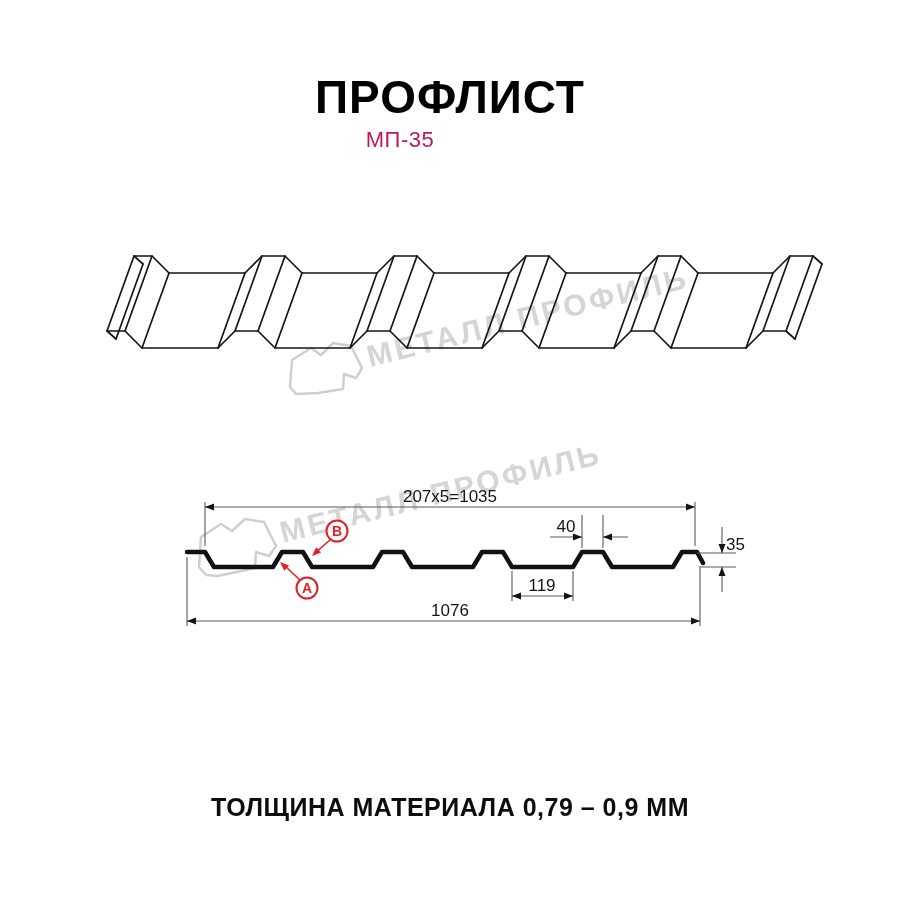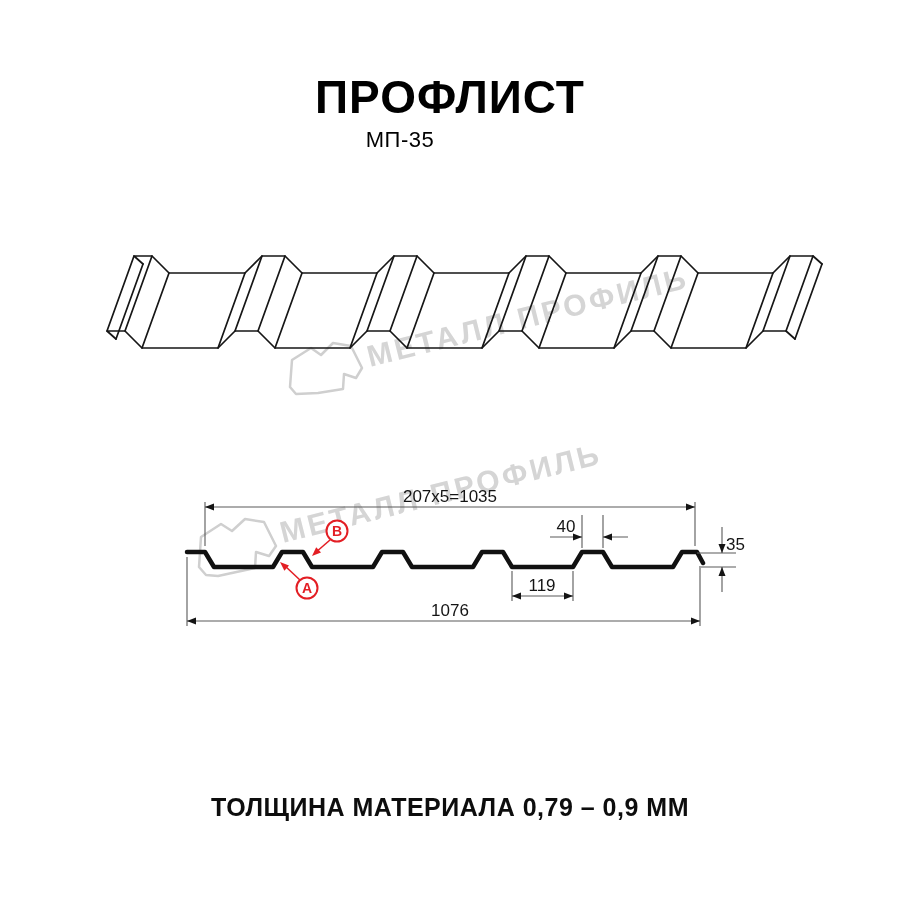--- a/index.html
+++ b/index.html
@@ -6,21 +6,21 @@
   #page{
     position:relative;width:900px;height:900px;background:#ffffff;overflow:hidden;
     font-family:"Liberation Sans", sans-serif;
   }
   .title{
     position:absolute;left:0;top:74px;width:900px;text-align:center;
     font-size:46px;font-weight:900;letter-spacing:1px;color:#000;line-height:1.0;
   }
   .subtitle{
     position:absolute;left:0;top:127px;width:800px;text-align:center;
-    font-size:22px;font-weight:500;letter-spacing:0.5px;color:#000000;
+    font-size:22px;font-weight:500;letter-spacing:0.5px;color:#be185d;
   }
   .footer-note{
     position:absolute;left:0;top:793px;width:900px;text-align:center;
     font-size:25px;font-weight:600;letter-spacing:0.5px;color:#0d0d0d;
   }
   svg{position:absolute;left:0;top:0;}
   .dimtext{font-family:"Liberation Sans",sans-serif;font-size:17px;fill:#141414;}
   .callout-letter{font-family:"Liberation Sans",sans-serif;font-size:14px;font-weight:700;}
   .wmtext{font-family:"Liberation Sans",sans-serif;font-size:30px;font-weight:700;letter-spacing:3px;}
 </style>

